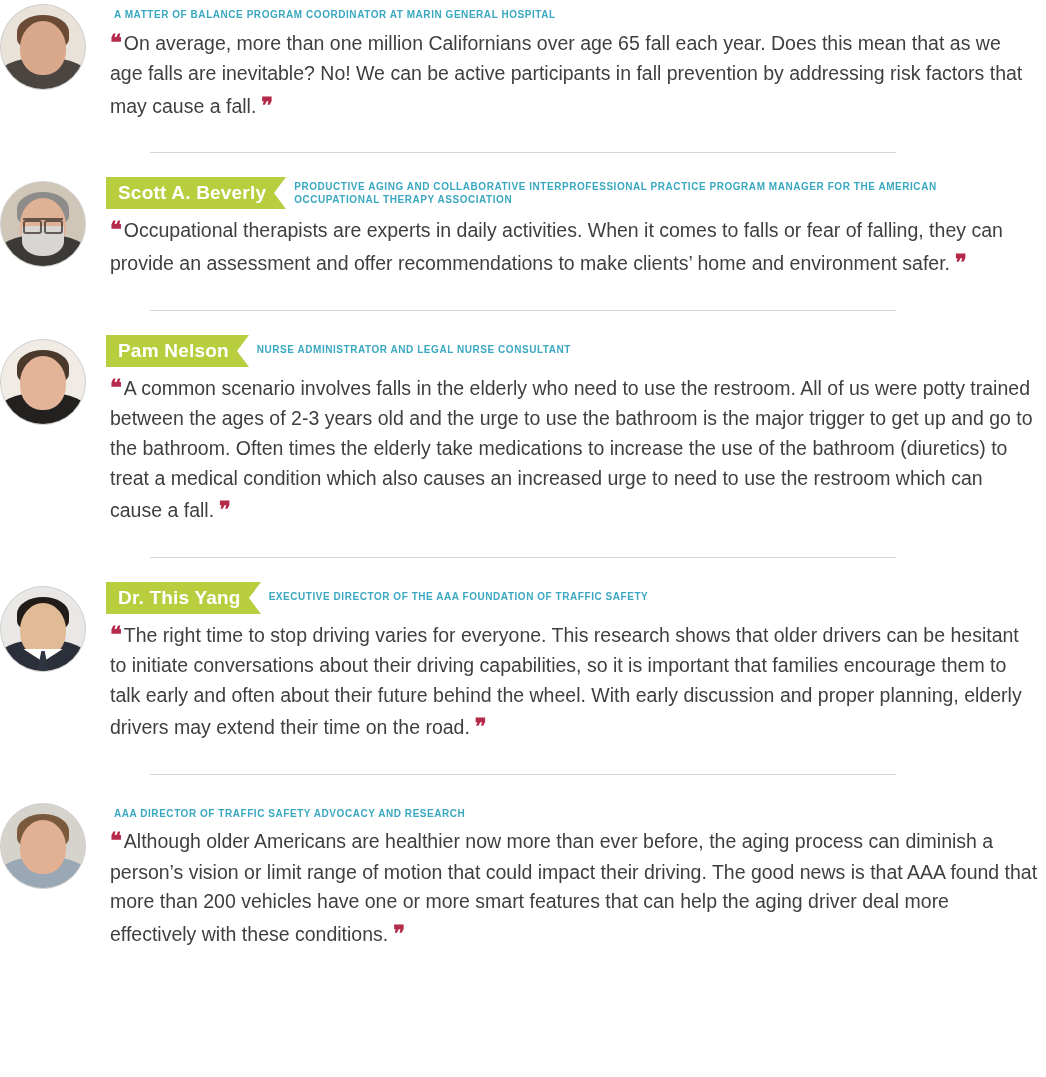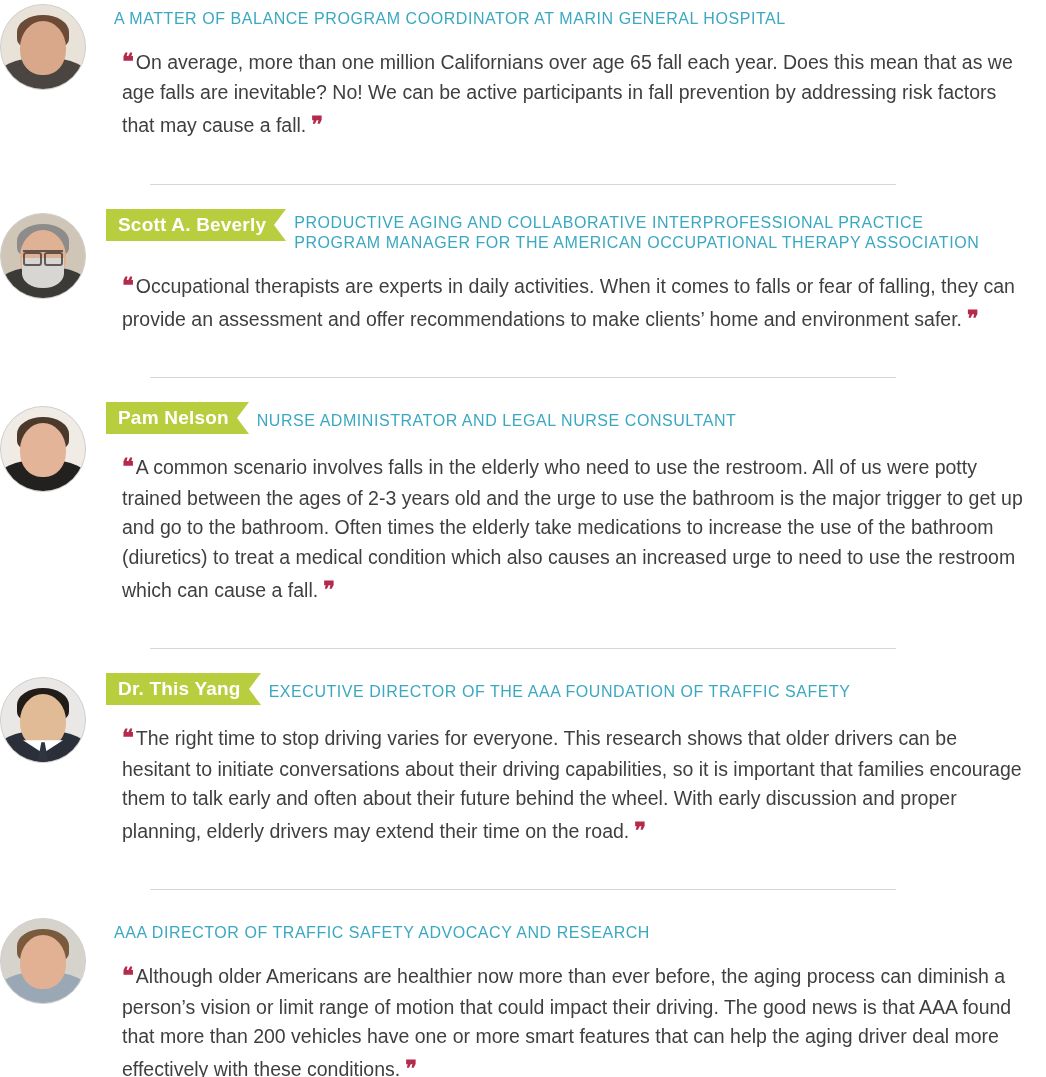--- a/index.html
+++ b/index.html
@@ -70,37 +70,37 @@
     right: 0;
     top: 0;
     width: 0;
     height: 0;
     border-top: 16px solid transparent;
     border-bottom: 16px solid transparent;
     border-right: 12px solid #ffffff;
   }
   .role {
     color: #3aa8c1;
-    font-size: 16px;
-    font-weight: normal;
+    font-size: 10px;
+    font-weight: bold;
     letter-spacing: 0.55px;
     line-height: 1.25;
     text-transform: uppercase;
     padding-left: 8px;
     padding-top: 9px;
     max-width: 720px;
   }
   .role.two-line {
     padding-top: 4px;
   }
   .quote-text {
     font-size: 19.5px;
     line-height: 1.52;
     color: #3f3f3f;
-    margin: 16px;
+    margin: 4px;
     padding-right: 4px;
   }
   .qmark {
     color: #b5294a;
     font-weight: bold;
     font-size: 22px;
     letter-spacing: -1px;
   }
   .qmark.open { margin-right: 3px; }
   .qmark.close { margin-left: 5px; }

